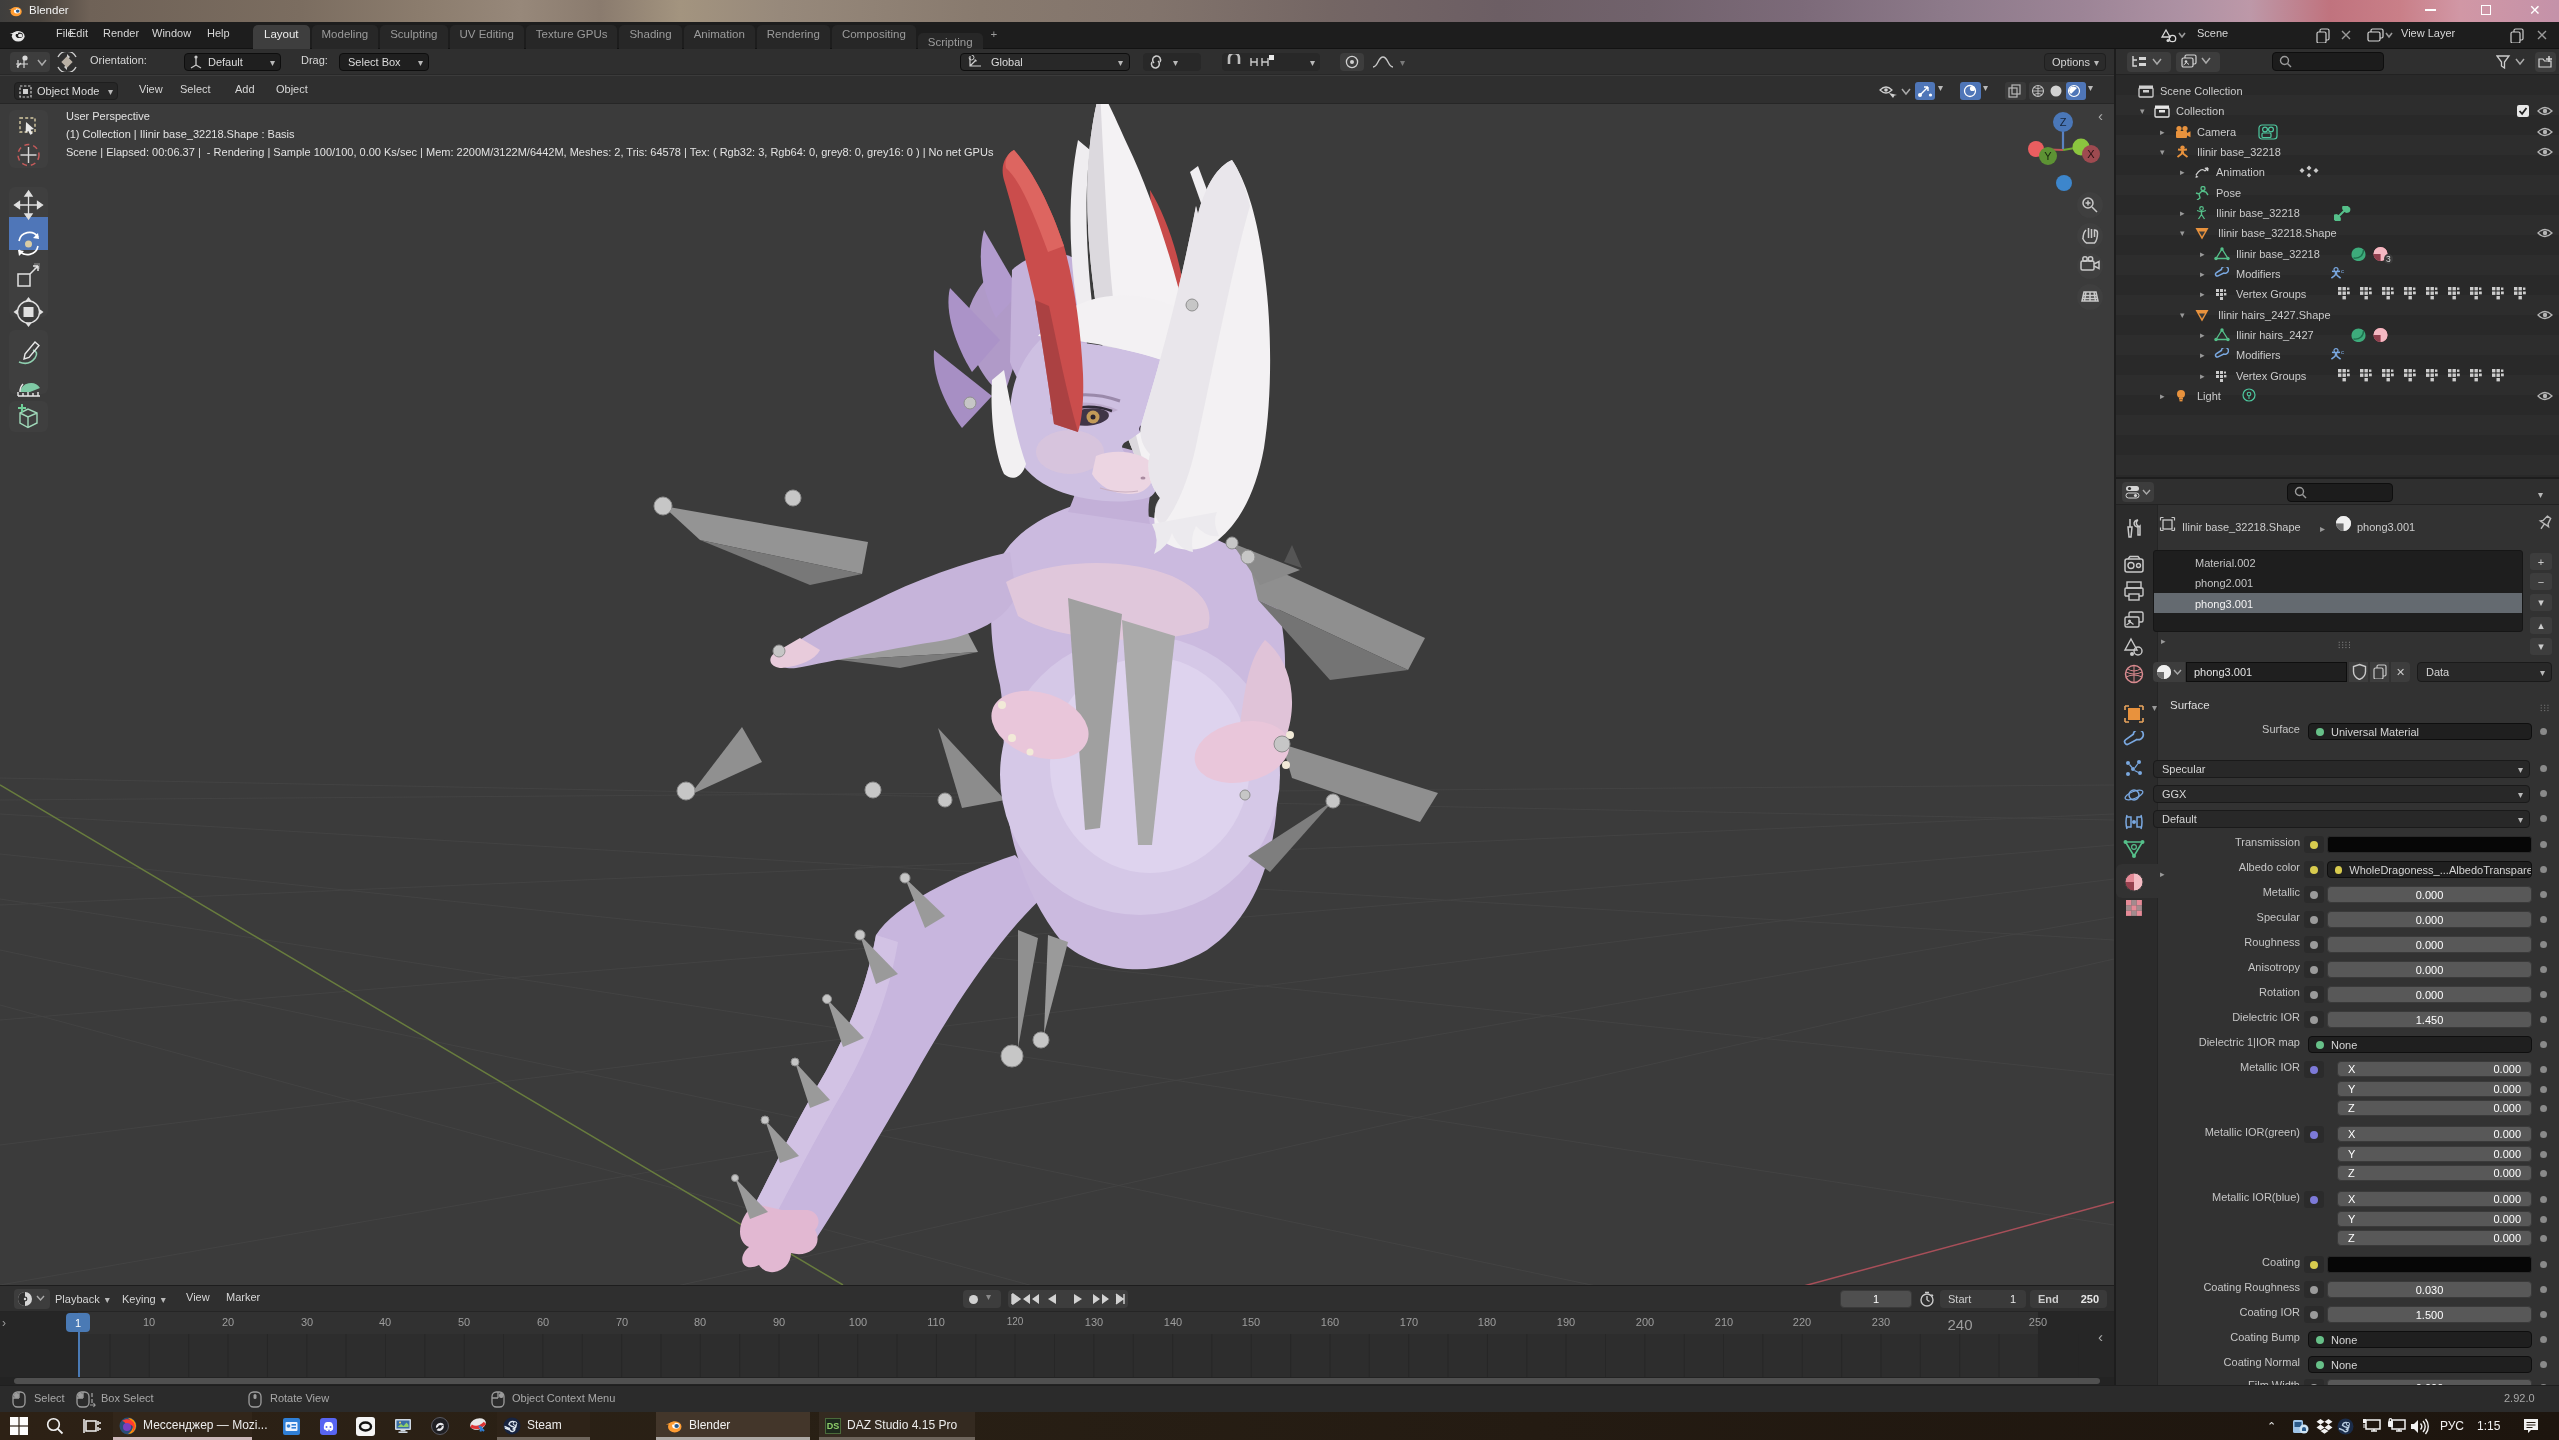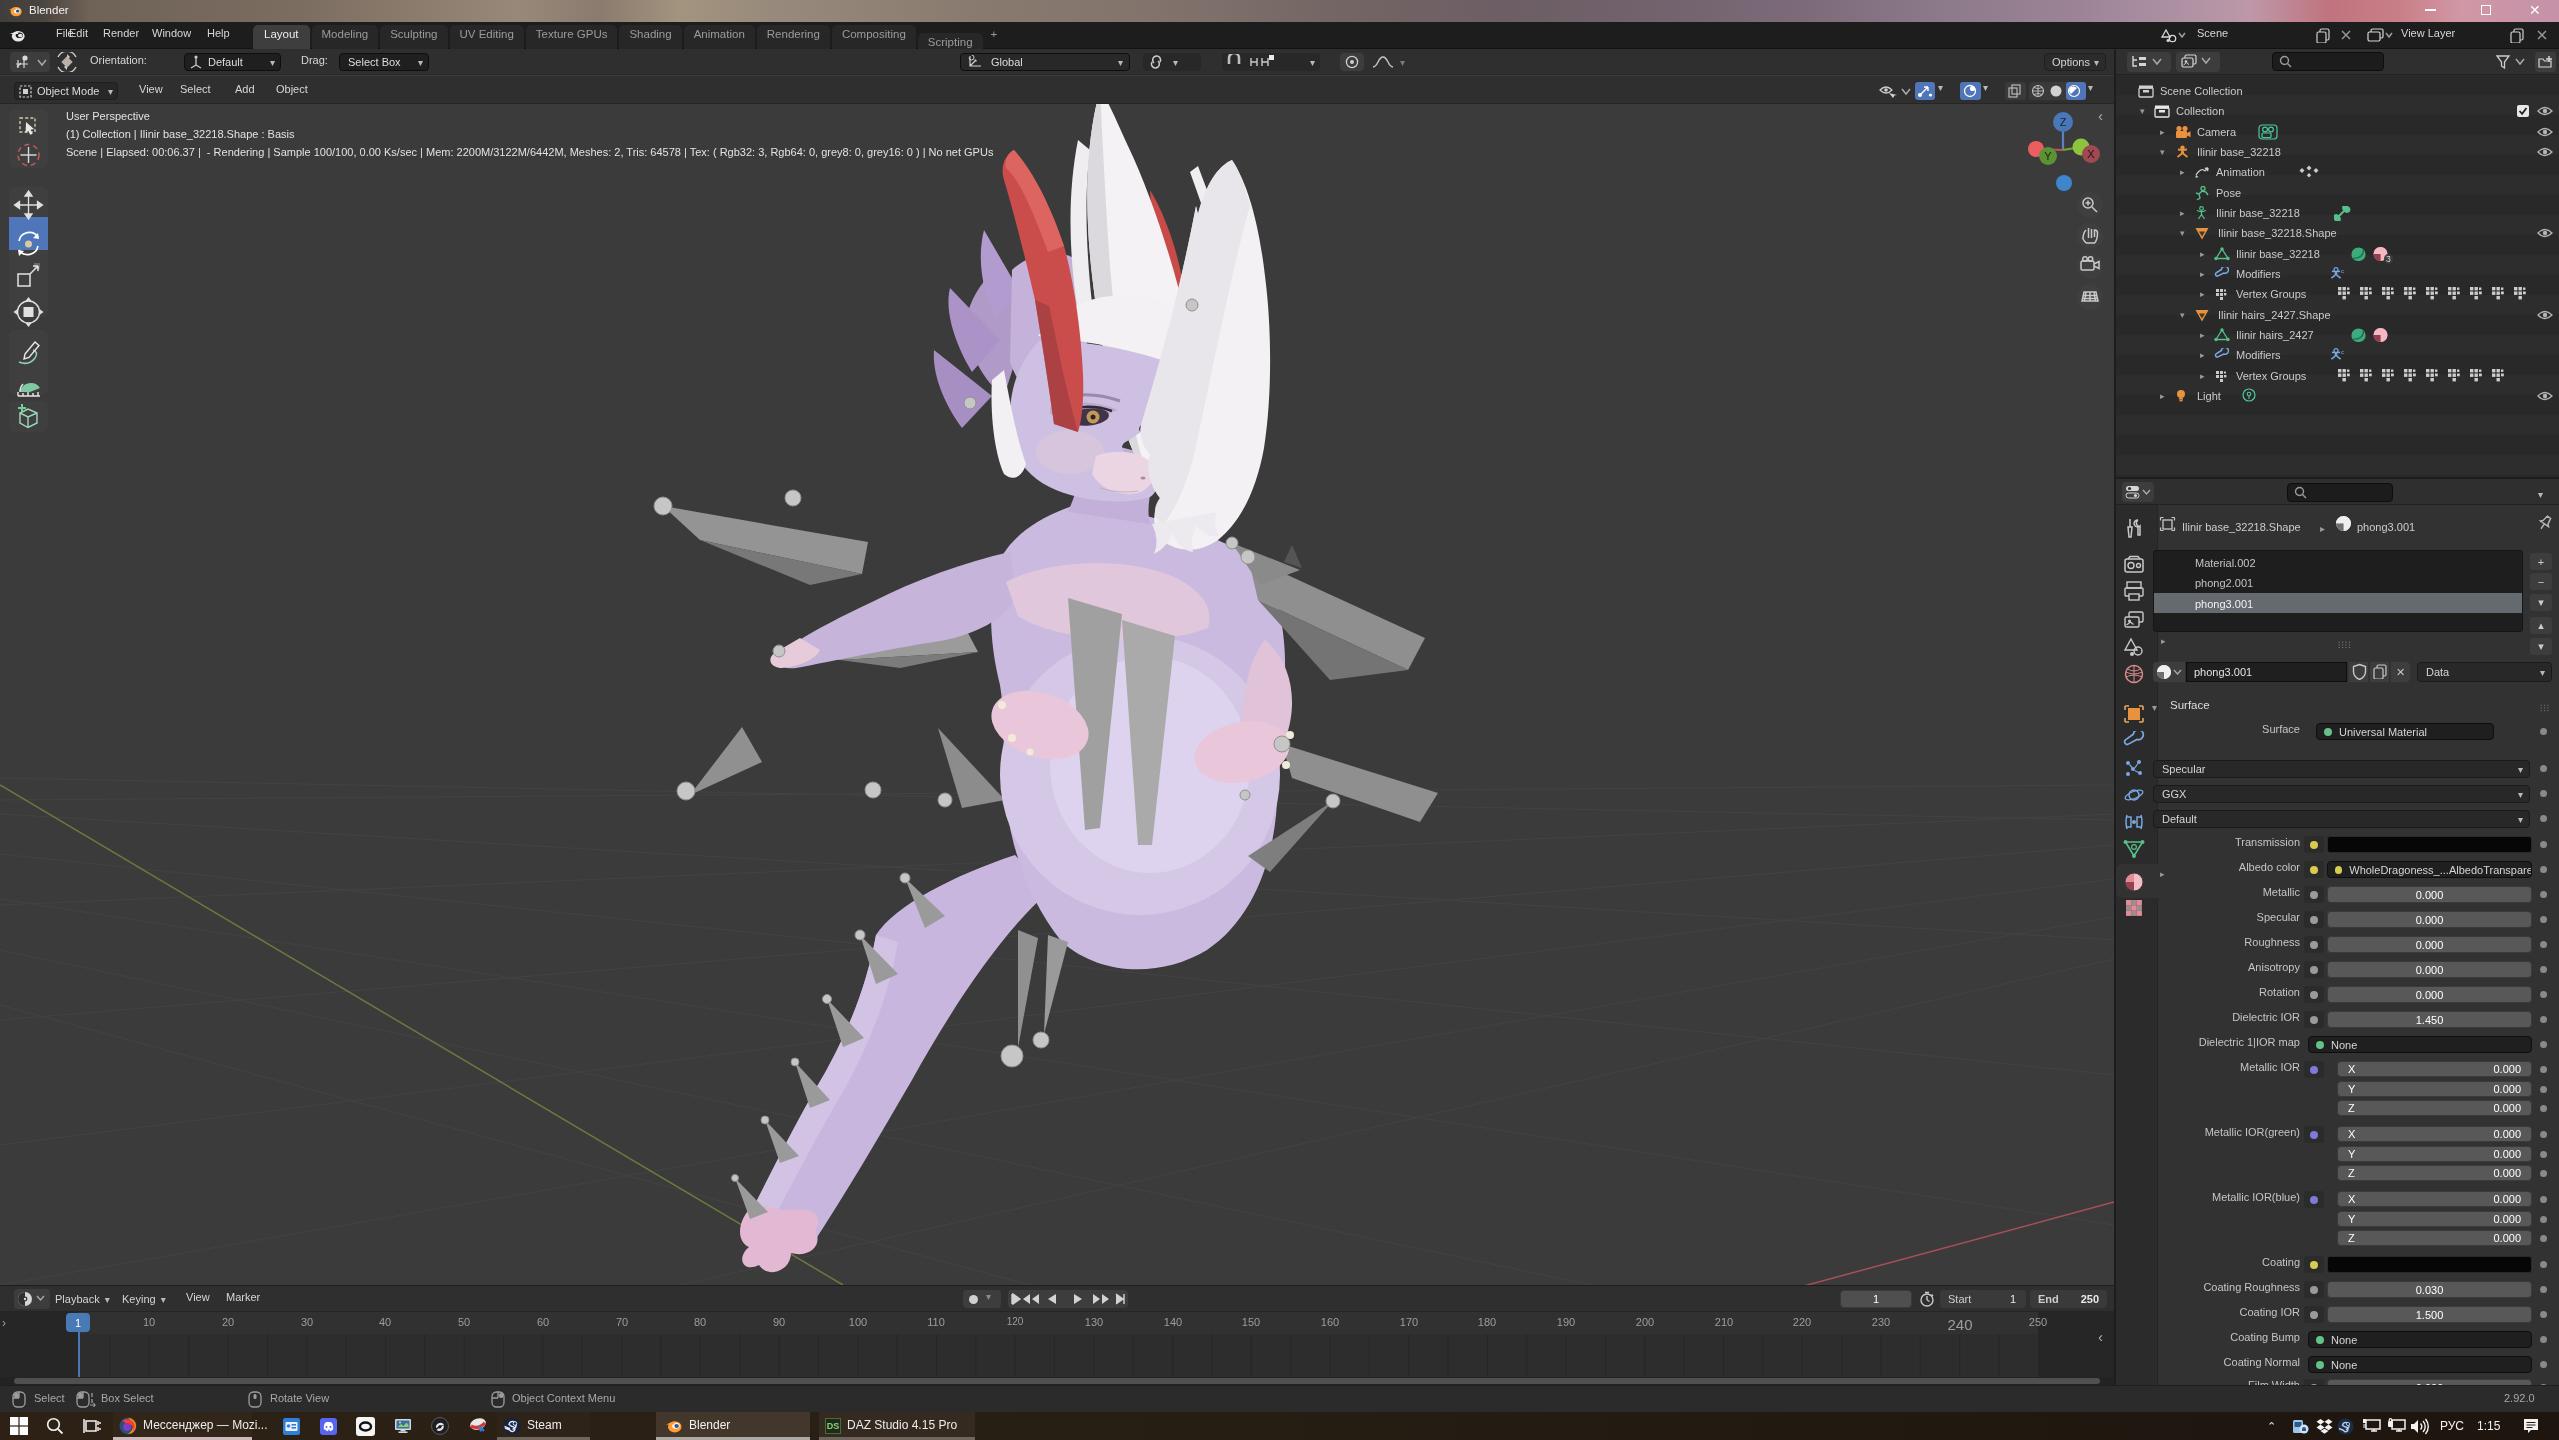--- a/index.html
+++ b/index.html
@@ -1114,21 +1114,21 @@
         </svg></div>
 <div class="abs" style="left:275px;top:183px;width:19px;height:20px;background:#3d3d3d;border-radius:0 4px 4px 0;color:#c9c9c9;font-size:11px;display:flex;align-items:center;justify-content:center;">✕</div>
 <div class="abs ddown" style="left:301px;top:183px;width:135px;height:20px;">
         <span style="margin-left:8px;">Data</span>
         <span class="chev" style="margin-left:auto;margin-right:6px;">▾</span>
       </div>
 <div class="abs" style="left:36px;top:218px;"><span style="color:#9a9a9a;font-size:10px;">▾</span></div>
 <div class="abs" style="left:54px;top:216px;"><span style="font-size:11.5px;color:#dedede;">Surface</span></div>
 <div class="abs" style="left:424px;top:218px;"><span style="color:#777;font-size:9px;letter-spacing:1px;">⁝⁝⁝</span></div>
 <div class="abs" style="left:44px;top:244px;width:140px;height:17px;font-size:11px;color:#c5c5c5;text-align:right;white-space:nowrap;">Surface</div>
-<div class="abs fld" style="left:200px;top:244px;width:178px;height:17px;"> 
+<div class="abs fld" style="left:192px;top:244px;width:224px;height:17px;"> 
         <div style="width:8px;height:8px;border-radius:50%;background:#67c088;margin-left:7px;"></div>
         <span style="margin-left:7px;color:#d5d5d5;">Universal Material</span>
       </div>
 <div class="abs" style="left:424px;top:249px;width:7px;height:7px;border-radius:50%;background:#8a8a8a;"></div>
 <div class="abs ddown" style="left:37px;top:281px;width:377px;height:18px;">
         <span style="margin-left:8px;">Specular</span>
         <span class="chev" style="margin-left:auto;margin-right:6px;">▾</span>
       </div>
 <div class="abs" style="left:424px;top:286px;width:7px;height:7px;border-radius:50%;background:#8a8a8a;"></div>
 <div class="abs ddown" style="left:37px;top:306px;width:377px;height:18px;">

